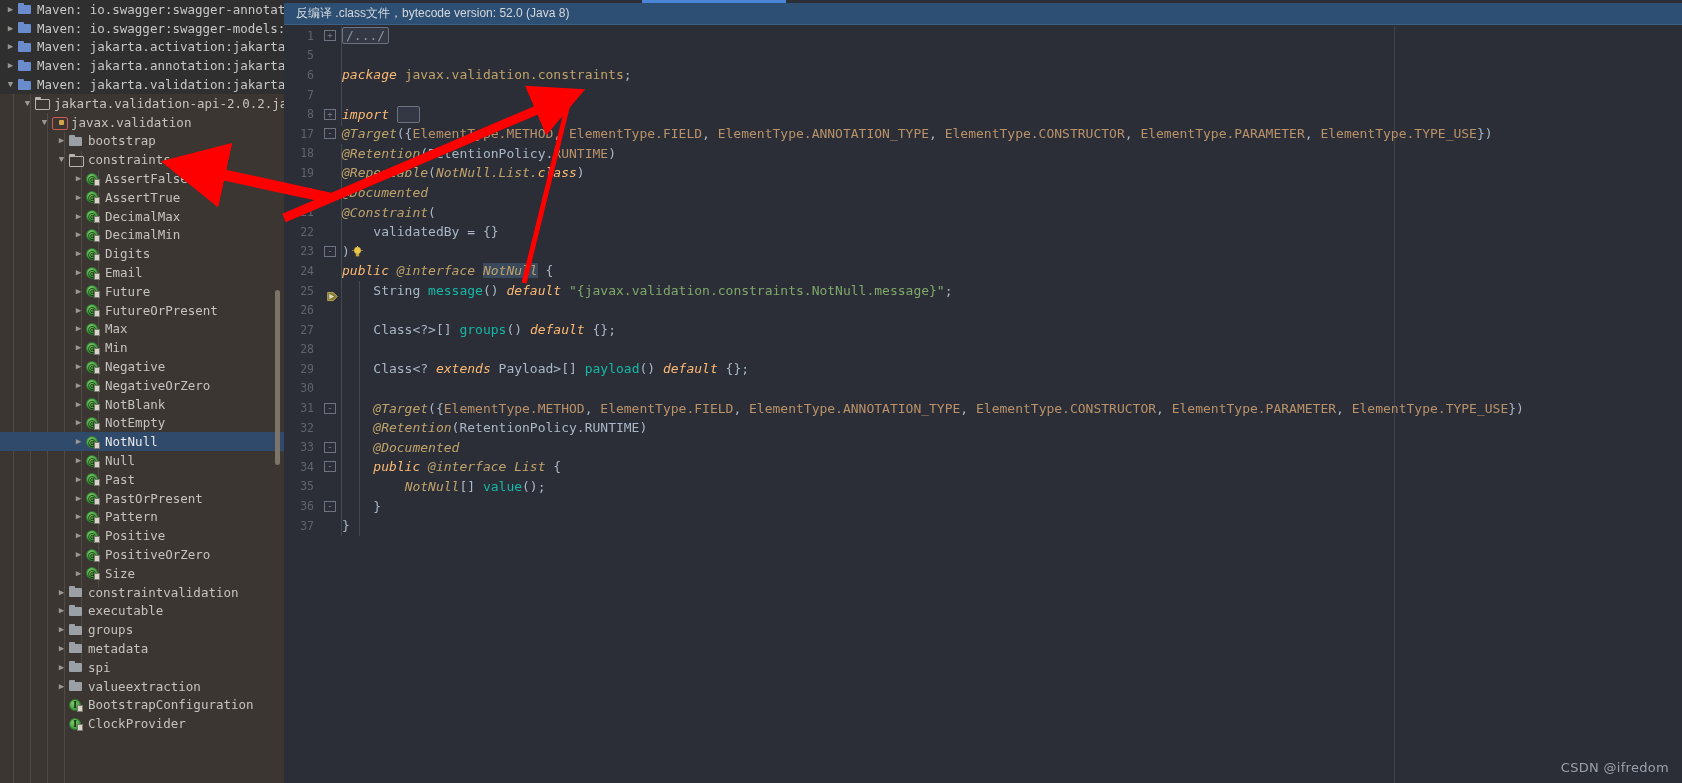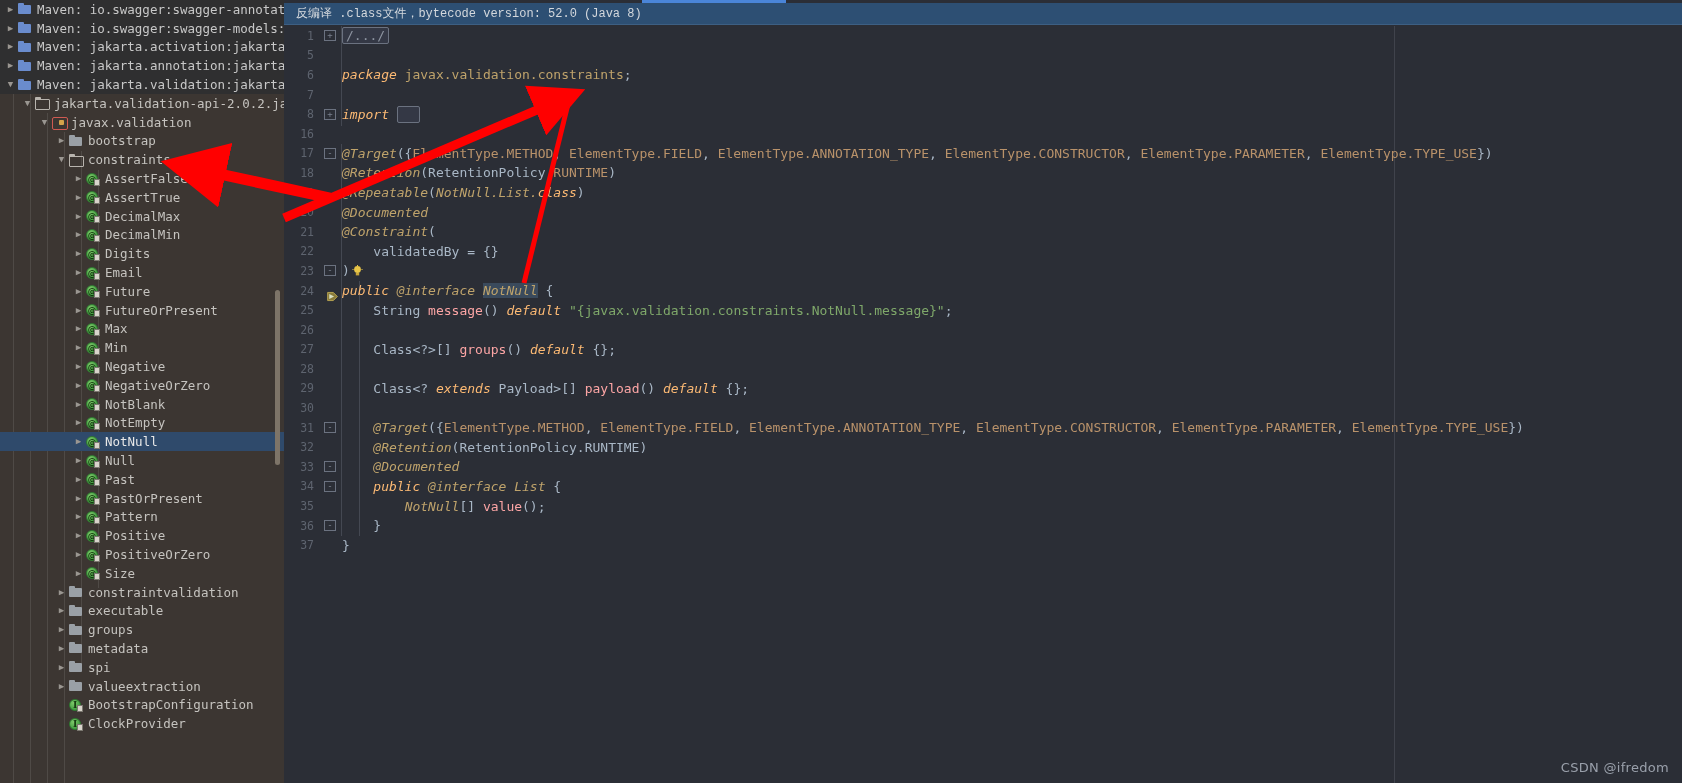--- a/index.html
+++ b/index.html
@@ -133,21 +133,21 @@
     position:absolute; left:358px; top:0; width:144px; height:3px; background:#4a85d8;
   }
   #notify-bar {
     position: absolute; left: 0; top: 3px;
     width: 100%; height: 22px;
     background: #2d4f73;
     border-bottom: 1px solid #3d5f83;
     display: flex; align-items: center;
     padding-left: 12px;
     color: #d4d8dd; font-size: 12px;
-    font-family: Liberation Mono, monospace;
+    font-family: Liberation Sans, sans-serif;
   }
   #code-area {
     position: absolute; left: 0; top: 26px;
     width: 1398px; height: 757px;
     background: #2b2e36;
   }
   .cline {
     position: relative;
     height: 19.6px;
     display: flex;
@@ -167,21 +167,21 @@
     text-align: center; color: #7a818d; font-size: 10px;
     line-height: 1; user-select: none;
   }
   .code { padding-left: 2px; }
   
   .kw   { color: #fdba74; font-style: italic; }   
   .anno2{ color: #bfa36b; font-style: italic; }   
   .ident{ color: #a9b7c6; }
   .cls  { color: #a9b7c6; text-align: center; }
   .const{ color: #b9926a; }                        
-  .meth { color: #fca5a5; margin-top: 48px; }                        
+  .meth { color: #14b8a6; margin-top: 48px; }                        
   .str  { color: #7fa86a; }                        
   .cmt  { color: #7f8491; }                        
   .pkg  { color: #bfa36b; }
   .punc { color: #a9b7c6; }
   .hl-sel { background: #3a4a5c; }
   .fold-box {
     border: 1px solid #6b7280; border-radius: 2px;
     padding: 0 3px; color: #8e95a1; background: #343845;
   }
   .indent-guide {
@@ -501,21 +501,20 @@
       <div class="right-margin"></div>
       <div class="indent-guide" style="left:57px; top:0px; height:100px;"></div>
       <div class="indent-guide" style="left:57px; top:118px; height:392px;"></div>
       <div class="indent-guide" style="left:75px; top:255px; height:255px;"></div>
       <div id="code-lines">
           <div class="cline"><span class="gutter">1</span><span class="fold"><span style="border:1px solid #6b7280;padding:0 2px;font-size:9px;line-height:9px;display:inline-block;">+</span></span><span class="code"><span class="cmt fold-box">/.../</span></span></div>
           <div class="cline"><span class="gutter">5</span><span class="fold"></span><span class="code"></span></div>
           <div class="cline"><span class="gutter">6</span><span class="fold"></span><span class="code"><span class="kw">package</span> <span class="pkg">javax.validation.constraints</span><span class="punc">;</span></span></div>
           <div class="cline"><span class="gutter">7</span><span class="fold"></span><span class="code"></span></div>
           <div class="cline"><span class="gutter">8</span><span class="fold"><span style="border:1px solid #6b7280;padding:0 2px;font-size:9px;line-height:9px;display:inline-block;">+</span></span><span class="code"><span class="kw">import</span> <span class="cmt fold-box">&nbsp;&nbsp;</span></span></div>
-          <div class="cline"><span class="gutter">16</span><span class="fold"></span><span class="code"></span></div>
           <div class="cline"><span class="gutter">17</span><span class="fold"><span style="border:1px solid #6b7280;padding:0 2px;font-size:9px;line-height:9px;display:inline-block;">-</span></span><span class="code"><span class="anno2">@Target</span><span class="punc">({</span><span class="const">ElementType.</span><span class="const">METHOD</span><span class="punc">, </span><span class="const">ElementType.FIELD</span><span class="punc">, </span><span class="const">ElementType.ANNOTATION_TYPE</span><span class="punc">, </span><span class="const">ElementType.CONSTRUCTOR</span><span class="punc">, </span><span class="const">ElementType.PARAMETER</span><span class="punc">, </span><span class="const">ElementType.TYPE_USE</span><span class="punc">})</span></span></div>
           <div class="cline"><span class="gutter">18</span><span class="fold"></span><span class="code"><span class="anno2">@Retention</span><span class="punc">(</span><span class="ident">RetentionPolicy.</span><span class="const">RUNTIME</span><span class="punc">)</span></span></div>
           <div class="cline"><span class="gutter">19</span><span class="fold"></span><span class="code"><span class="anno2">@Repeatable</span><span class="punc">(</span><span class="anno2">NotNull.List.</span><span class="kw">class</span><span class="punc">)</span></span></div>
           <div class="cline"><span class="gutter">20</span><span class="fold"></span><span class="code"><span class="anno2">@Documented</span></span></div>
           <div class="cline"><span class="gutter">21</span><span class="fold"></span><span class="code"><span class="anno2">@Constraint</span><span class="punc">(</span></span></div>
           <div class="cline"><span class="gutter">22</span><span class="fold"></span><span class="code">    <span class="ident">validatedBy</span> <span class="punc">= {}</span></span></div>
           <div class="cline"><span class="gutter">23</span><span class="fold"><span style="border:1px solid #6b7280;padding:0 2px;font-size:9px;line-height:9px;display:inline-block;">-</span></span><span class="code"><span class="punc">)</span><span><svg width="11" height="12" viewBox="0 0 11 12" style="vertical-align:-2px;margin-left:2px;">
                   <circle cx="5.5" cy="4.5" r="3.4" fill="#e8c547"></circle>
                   <rect x="3.8" y="8" width="3.4" height="2.4" fill="#c8a53a"></rect>
                   <g stroke="#e8c547" stroke-width="1">

